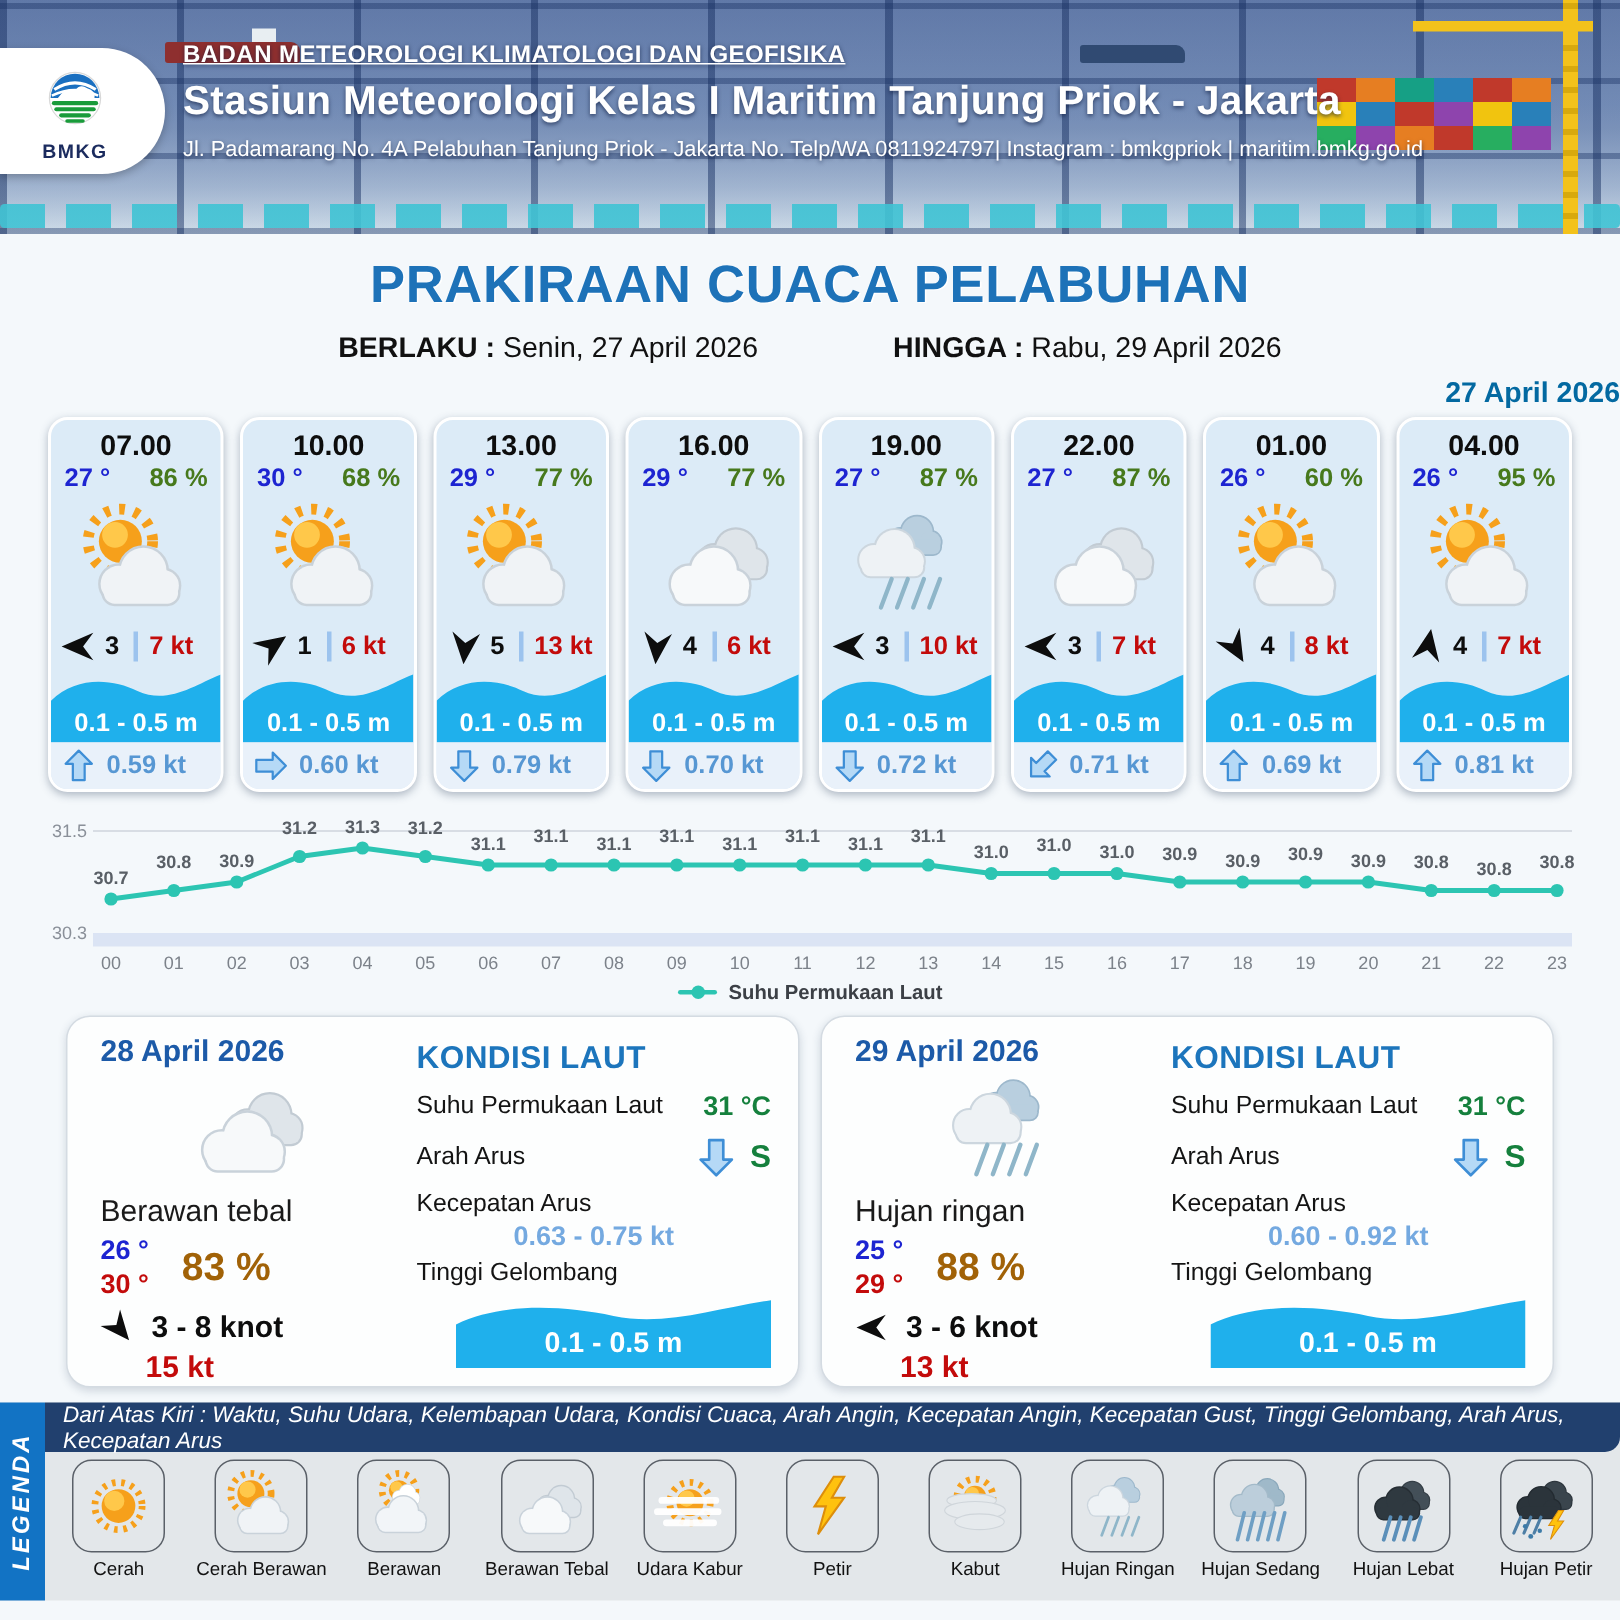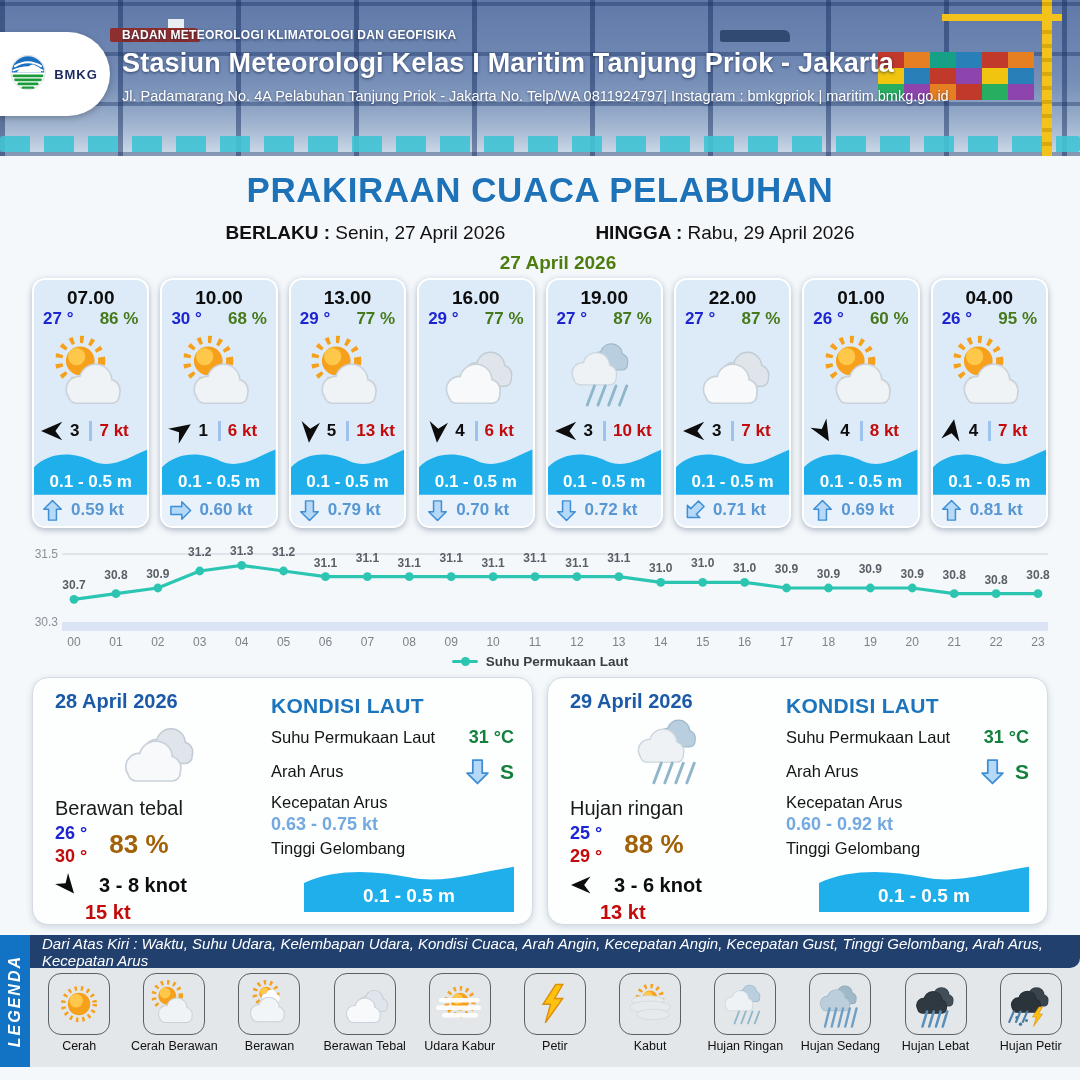--- a/index.html
+++ b/index.html
@@ -24,40 +24,40 @@
   .hdr-containers { right:46px; top:52px; width:156px; }
   .hdr-crane-mast { right:28px; top:0; width:10px; height:156px;
     background:repeating-linear-gradient(0deg,#f3c21b 0 10px,#d8a90d 10px 14px); }
   .hdr-crane-arm { right:18px; top:14px; width:120px; height:7px; background:#f3c21b; }
   .hdr-ship { left:110px; top:28px; width:90px; height:14px; background:#8e2f2f; border-radius:2px 6px 2px 2px; }
   .hdr-ship::before { content:""; position:absolute; left:58px; top:-9px; width:16px; height:9px; background:#e8eef2; }
   .hdr-ship2 { left:720px; top:30px; width:70px; height:12px; background:#304a72; border-radius:2px 6px 2px 2px; }
   .hdr-chairs { left:0; right:0; bottom:4px; height:16px;
     background:repeating-linear-gradient(90deg,#3fc3d4 0 30px,transparent 30px 44px); border-radius:3px; opacity:.9; }
   .logo { position:absolute; z-index:2; left:0; top:32px; width:110px; height:84px;
-    background:#fff; border-radius:0 42px 42px 0; display:flex; flex-direction:row;
+    background:#fff; border-radius:0 42px 42px 0; display:flex; flex-direction:column;
     align-items:center; justify-content:center; padding-right:10px;
     box-shadow:0 2px 6px rgba(0,0,0,.25); }
   .logo svg { width:52px; height:52px; }
   .logo-text { font-size:13px; font-weight:bold; color:#1b2b5e; letter-spacing:1px; }
   .hdr-text { position:absolute; z-index:2; left:122px; top:28px; right:10px; color:#fff;
     text-shadow:0 1px 3px rgba(10,25,60,.65); }
-  .hdr-line1 { font-size:12px; font-weight:bold; letter-spacing:.3px; }
+  .hdr-line1 { font-size:16px; font-weight:bold; letter-spacing:.3px;text-decoration:underline; }
   .hdr-line2 { font-size:27px; font-weight:bold; margin-top:6px; letter-spacing:.2px; }
   .hdr-line3 { font-size:14.5px; margin-top:9px; }
 
   
   .title-sec { text-align:center; padding-top:14px; }
   .title-main { font-size:35px; font-weight:bold; color:#1d72b8; letter-spacing:.5px;
     text-shadow:1px 1px 0 #ffffff; }
   .title-sub { font-size:27px; font-weight:bold; color:#4c9fe0; margin-top:6px; }
   .title-meta { margin-top:12px; font-size:19px; color:#111;
     display:flex; justify-content:center; gap:90px; }
   .meta-label { font-weight:bold; }
-  .day-label { font-size:19px; font-weight:bold; color:#4d7c0f; text-align:center;
+  .day-label { font-size:19px; font-weight:bold; color:#0369a1; text-align:right;
     margin:8px 0 4px 36px; }
 
   
   .cards-row { display:flex; gap:11px; padding:0 32px; }
   .fcard { flex:1; height:250px; background:#dcebf7; border:2px solid #fff; border-radius:13px;
     box-shadow:0 2px 6px rgba(40,60,90,.35); display:flex; flex-direction:column; overflow:hidden; }
   .fc-time { text-align:center; font-size:19px; font-weight:bold; color:#0d0d0d; padding-top:7px; height:30px; }
   .fc-th { display:flex; justify-content:space-between; padding:0 9px; height:24px; }
   .fc-th .t { font-size:17px; font-weight:bold; color:#1d24d1; }
   .fc-th .h { font-size:17px; font-weight:bold; color:#47791c; }
@@ -81,46 +81,46 @@
   
   .chart-sec { padding:10px 28px 0; }
   #sst-chart { width:1024px; height:112px; display:block; }
   .chart-legend { display:flex; justify-content:center; align-items:center; gap:8px; margin-top:4px; }
   .lg-mark { width:26px; height:3px; background:#2cc5b2; position:relative; border-radius:2px; }
   .lg-mark::after { content:""; position:absolute; left:9px; top:-3px; width:9px; height:9px;
     border-radius:50%; background:#2cc5b2; }
   .lg-text { font-size:13.5px; color:#3c4046; font-weight:bold; }
 
   
-  .day-cards { display:flex; gap:14px; padding:8px 32px 0; }
+  .day-cards { display:flex; gap:14px; padding:8px 44px 0; }
   .dcard { flex:1; height:248px; background:#fdfefe; border:1.5px solid #d4dbe2; border-radius:16px;
     box-shadow:0 2px 6px rgba(40,60,90,.18); display:flex; padding:12px 18px 12px 22px; }
   .dc-left { width:44%; display:flex; flex-direction:column; }
   .dc-date { font-size:20px; font-weight:bold; color:#1c5aa8; }
   .dc-icon { height:76px; display:flex; align-items:flex-start; justify-content:center; }
   .dc-icon svg { width:88px; height:88px; margin-top:-6px; }
   .dc-cond { font-size:20px; color:#1a1a1a; margin-top:8px; }
   .dc-temps { display:flex; align-items:center; gap:22px; margin-top:2px; }
   .dc-tcol { display:flex; flex-direction:column; line-height:1.25; }
   .tmin { font-size:18px; font-weight:bold; color:#1d24d1; }
   .tmax { font-size:18px; font-weight:bold; color:#c30b0b; }
   .dc-hum { font-size:26px; font-weight:bold; color:#a16207; }
-  .dc-wind { display:flex; align-items:center; gap:20px; margin-top:6px; }
+  .dc-wind { display:flex; align-items:center; gap:10px; margin-top:6px; }
   .dc-wind .wdir { width:24px; height:24px; }
   .dc-wrange { font-size:20px; font-weight:bold; color:#0d0d0d; }
   .dc-gust { font-size:20px; font-weight:bold; color:#c30b0b; margin:4px 0 0 30px; }
   .dc-right { width:56%; padding-left:14px; display:flex; flex-direction:column; }
   .kl-title { font-size:21px; font-weight:bold; color:#1c75bc; letter-spacing:.3px; margin-top:4px; }
   .kl-row { display:flex; justify-content:space-between; align-items:center; margin-top:9px; }
   .kl-label { font-size:16.5px; color:#141414; }
   .kl-val { font-size:18px; font-weight:bold; color:#15803d; }
   .kl-dir { display:flex; align-items:center; gap:10px; }
   .kl-dir .cdir { width:25px; height:29px; }
   .kl-dir .kl-val { font-size:21px; }
-  .kl-speed { text-align:left; font-size:18px; font-weight:bold; color:#74a9e0; margin-top:2px; }
+  .kl-speed { text-align:center; font-size:18px; font-weight:bold; color:#74a9e0; margin-top:2px; }
   .kl-wave { position:relative; width:210px; height:62px; margin-left:auto; margin-top:4px; }
   .kl-wave svg { position:absolute; inset:0; width:100%; height:100%; }
   .kl-wave span { position:absolute; bottom:5px; left:0; right:0; text-align:center;
     font-size:19px; font-weight:bold; color:#fff; }
 
   
   .legend { position:relative; margin-top:10px; height:132px; background:#e3e7ea; }
   .legend-side { position:absolute; left:0; top:0; bottom:0; width:30px; background:#1273c4;
     display:flex; align-items:center; justify-content:center; }
   .legend-side span { writing-mode:vertical-rl; transform:rotate(180deg); color:#fff;

